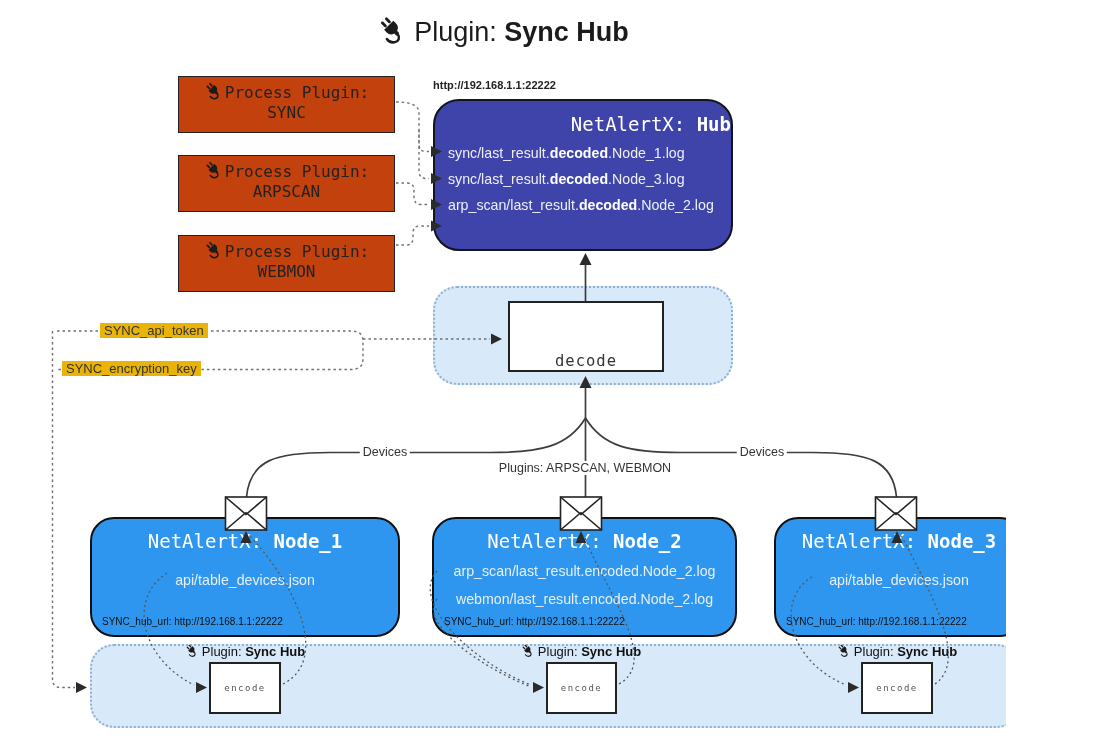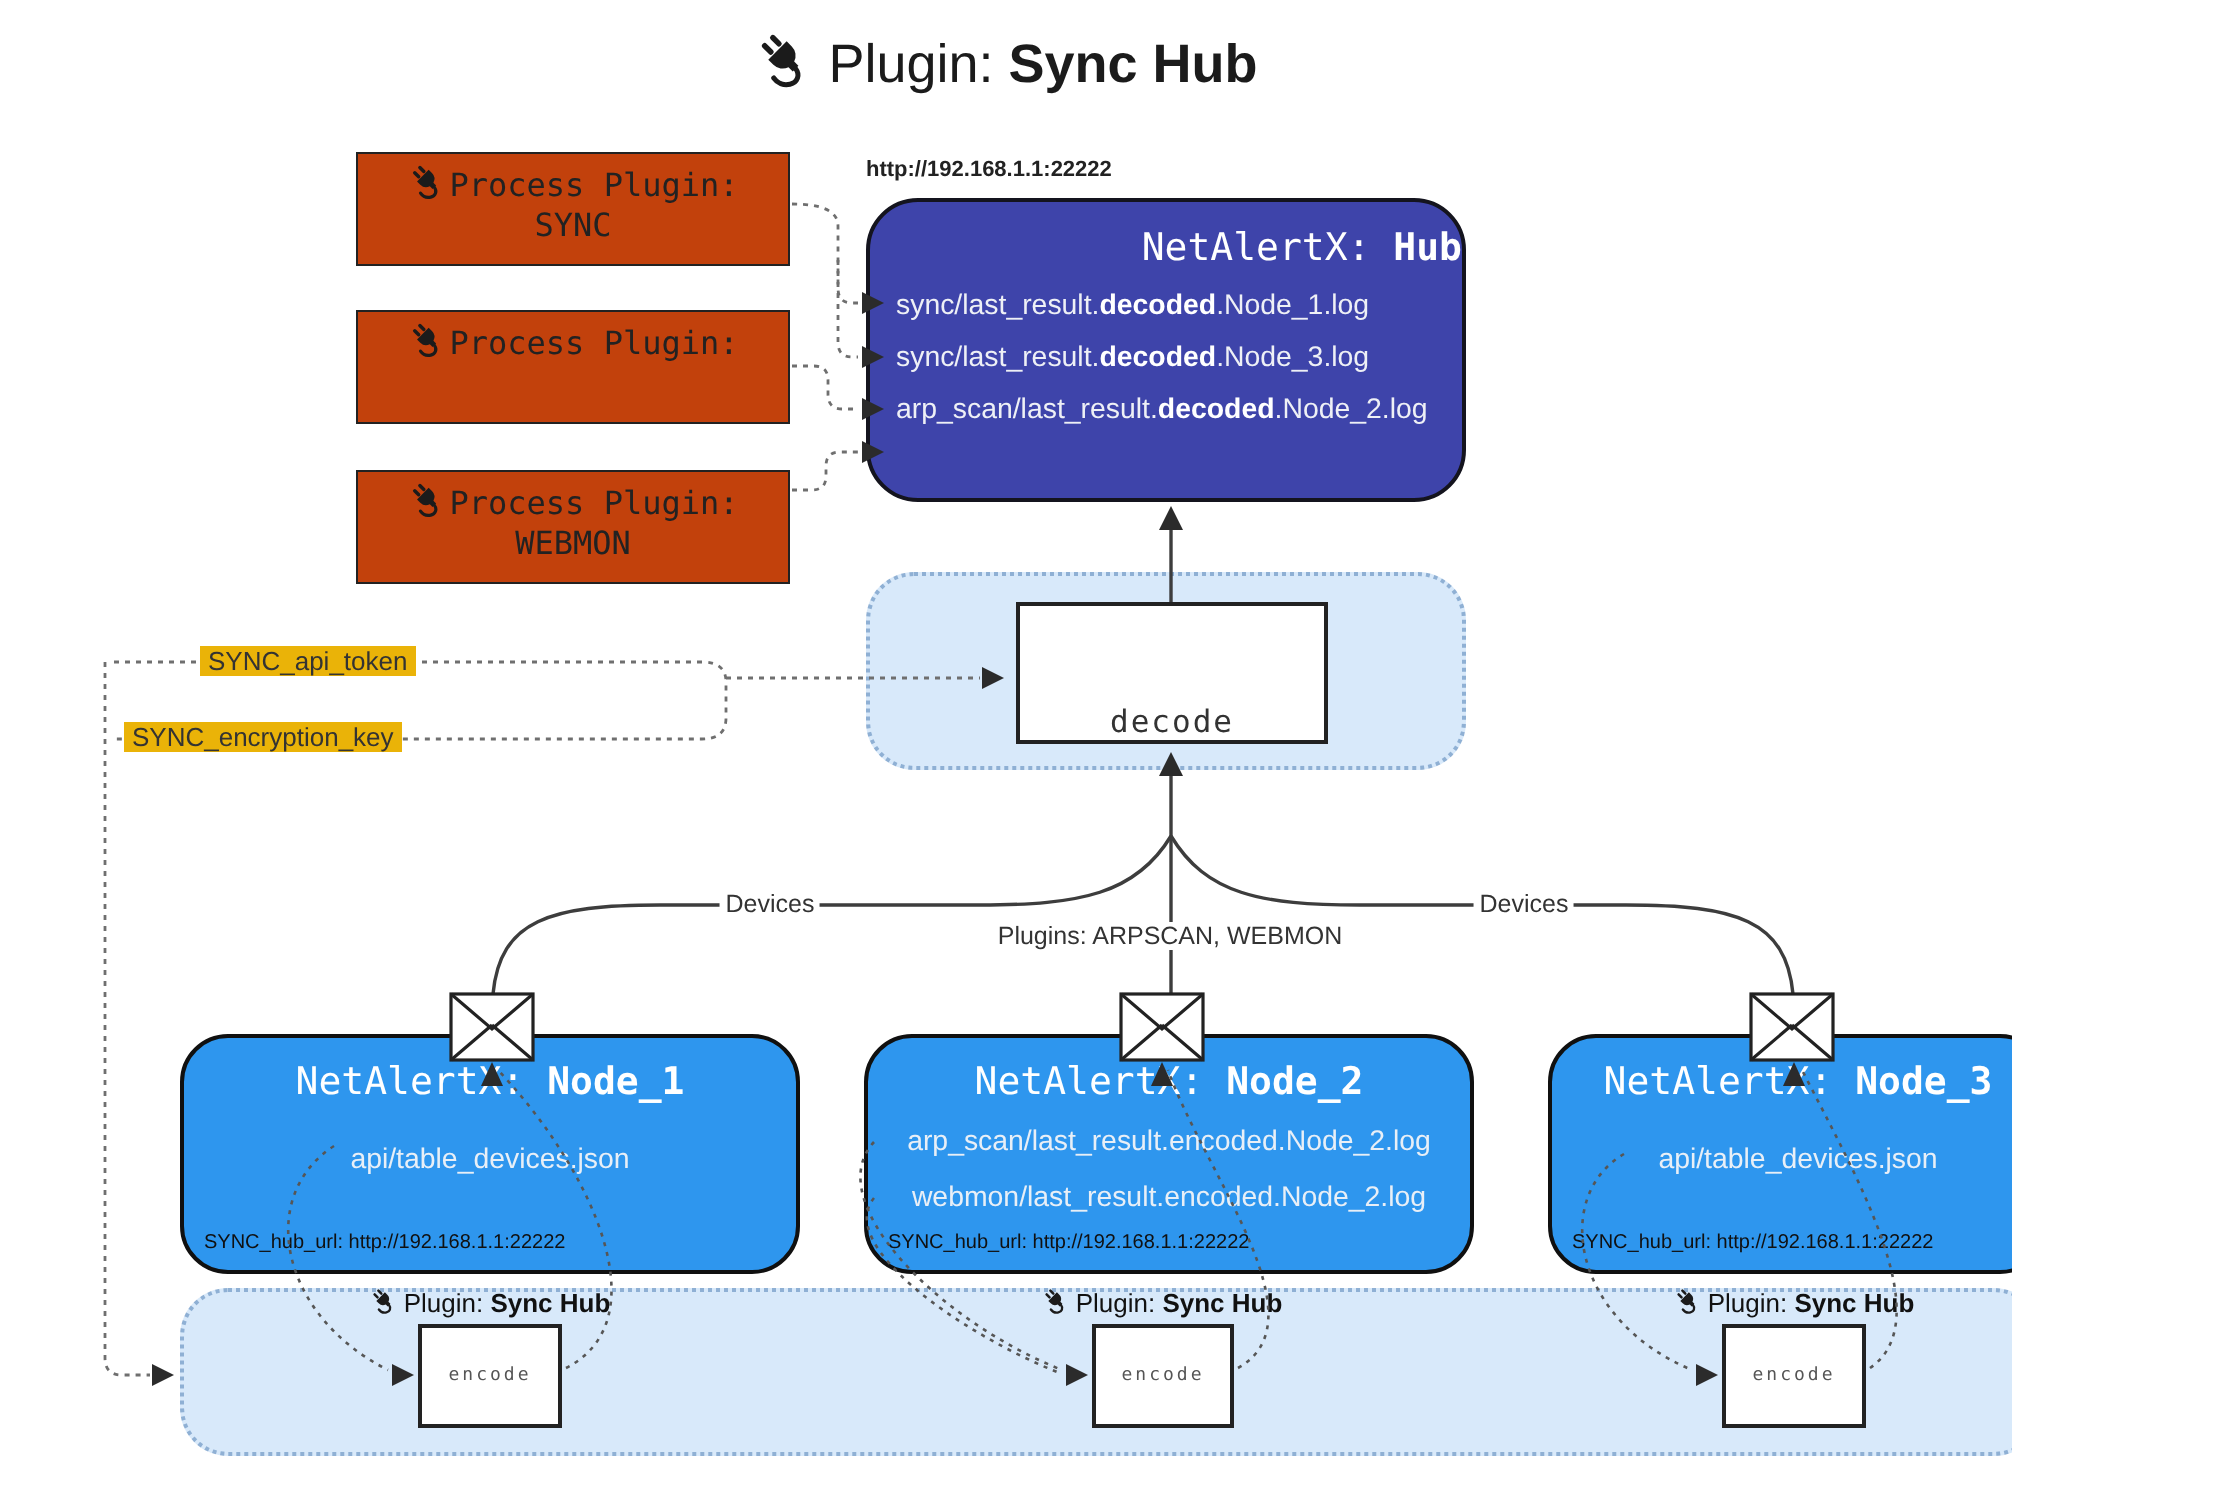--- a/index.html
+++ b/index.html
@@ -106,20 +106,21 @@
   <div class="abs pbox" id="pbox1">
     <div class="row1"><svg class="plug plug-md">
           <use href="#plug"></use>
         </svg><span>Process Plugin:</span></div>
     <div class="row2">SYNC</div>
   </div>
   <div class="abs pbox" id="pbox2">
     <div class="row1"><svg class="plug plug-md">
           <use href="#plug"></use>
         </svg><span>Process Plugin:</span></div>
+    <div class="row2">ARPSCAN</div>
   </div>
   <div class="abs pbox" id="pbox3">
     <div class="row1"><svg class="plug plug-md">
           <use href="#plug"></use>
         </svg><span>Process Plugin:</span></div>
     <div class="row2">WEBMON</div>
   </div>
 
   <div class="abs hub-url">http://192.168.1.1:22222</div>
   <div class="abs hub">

